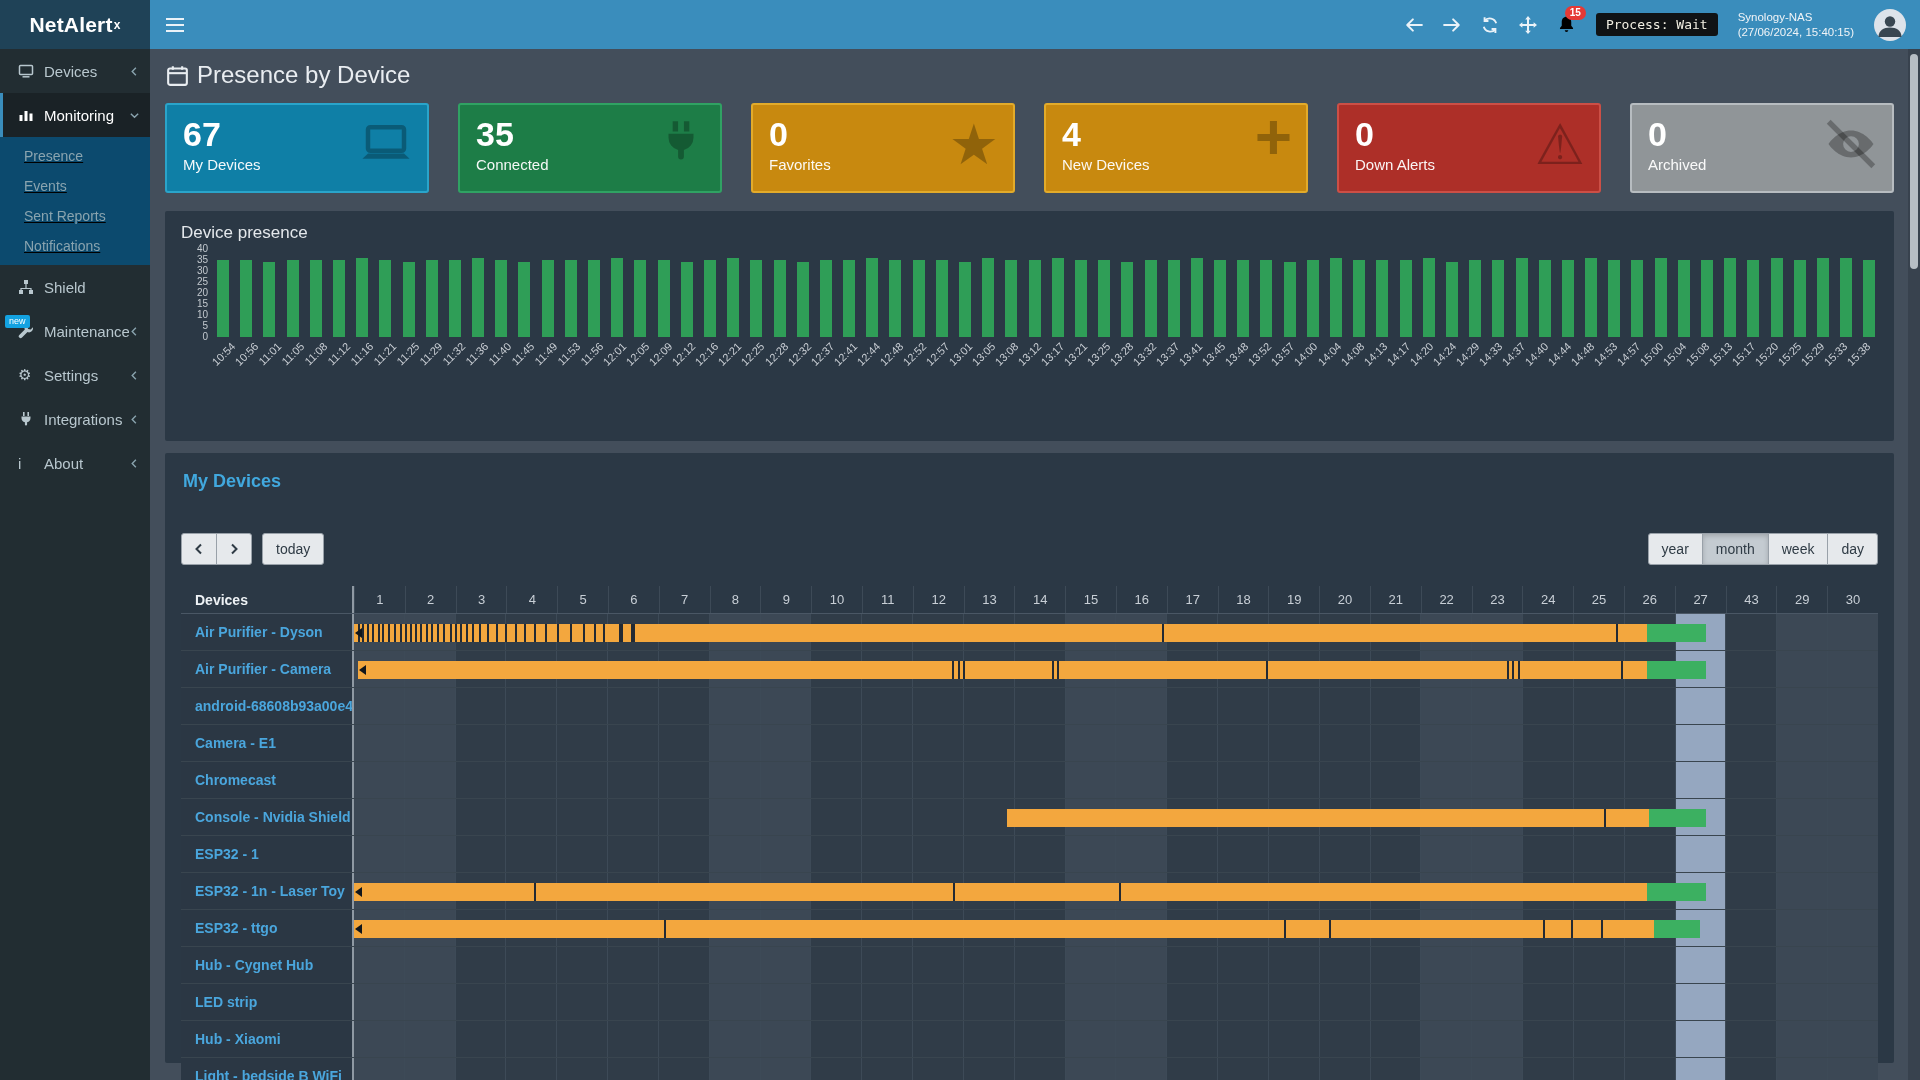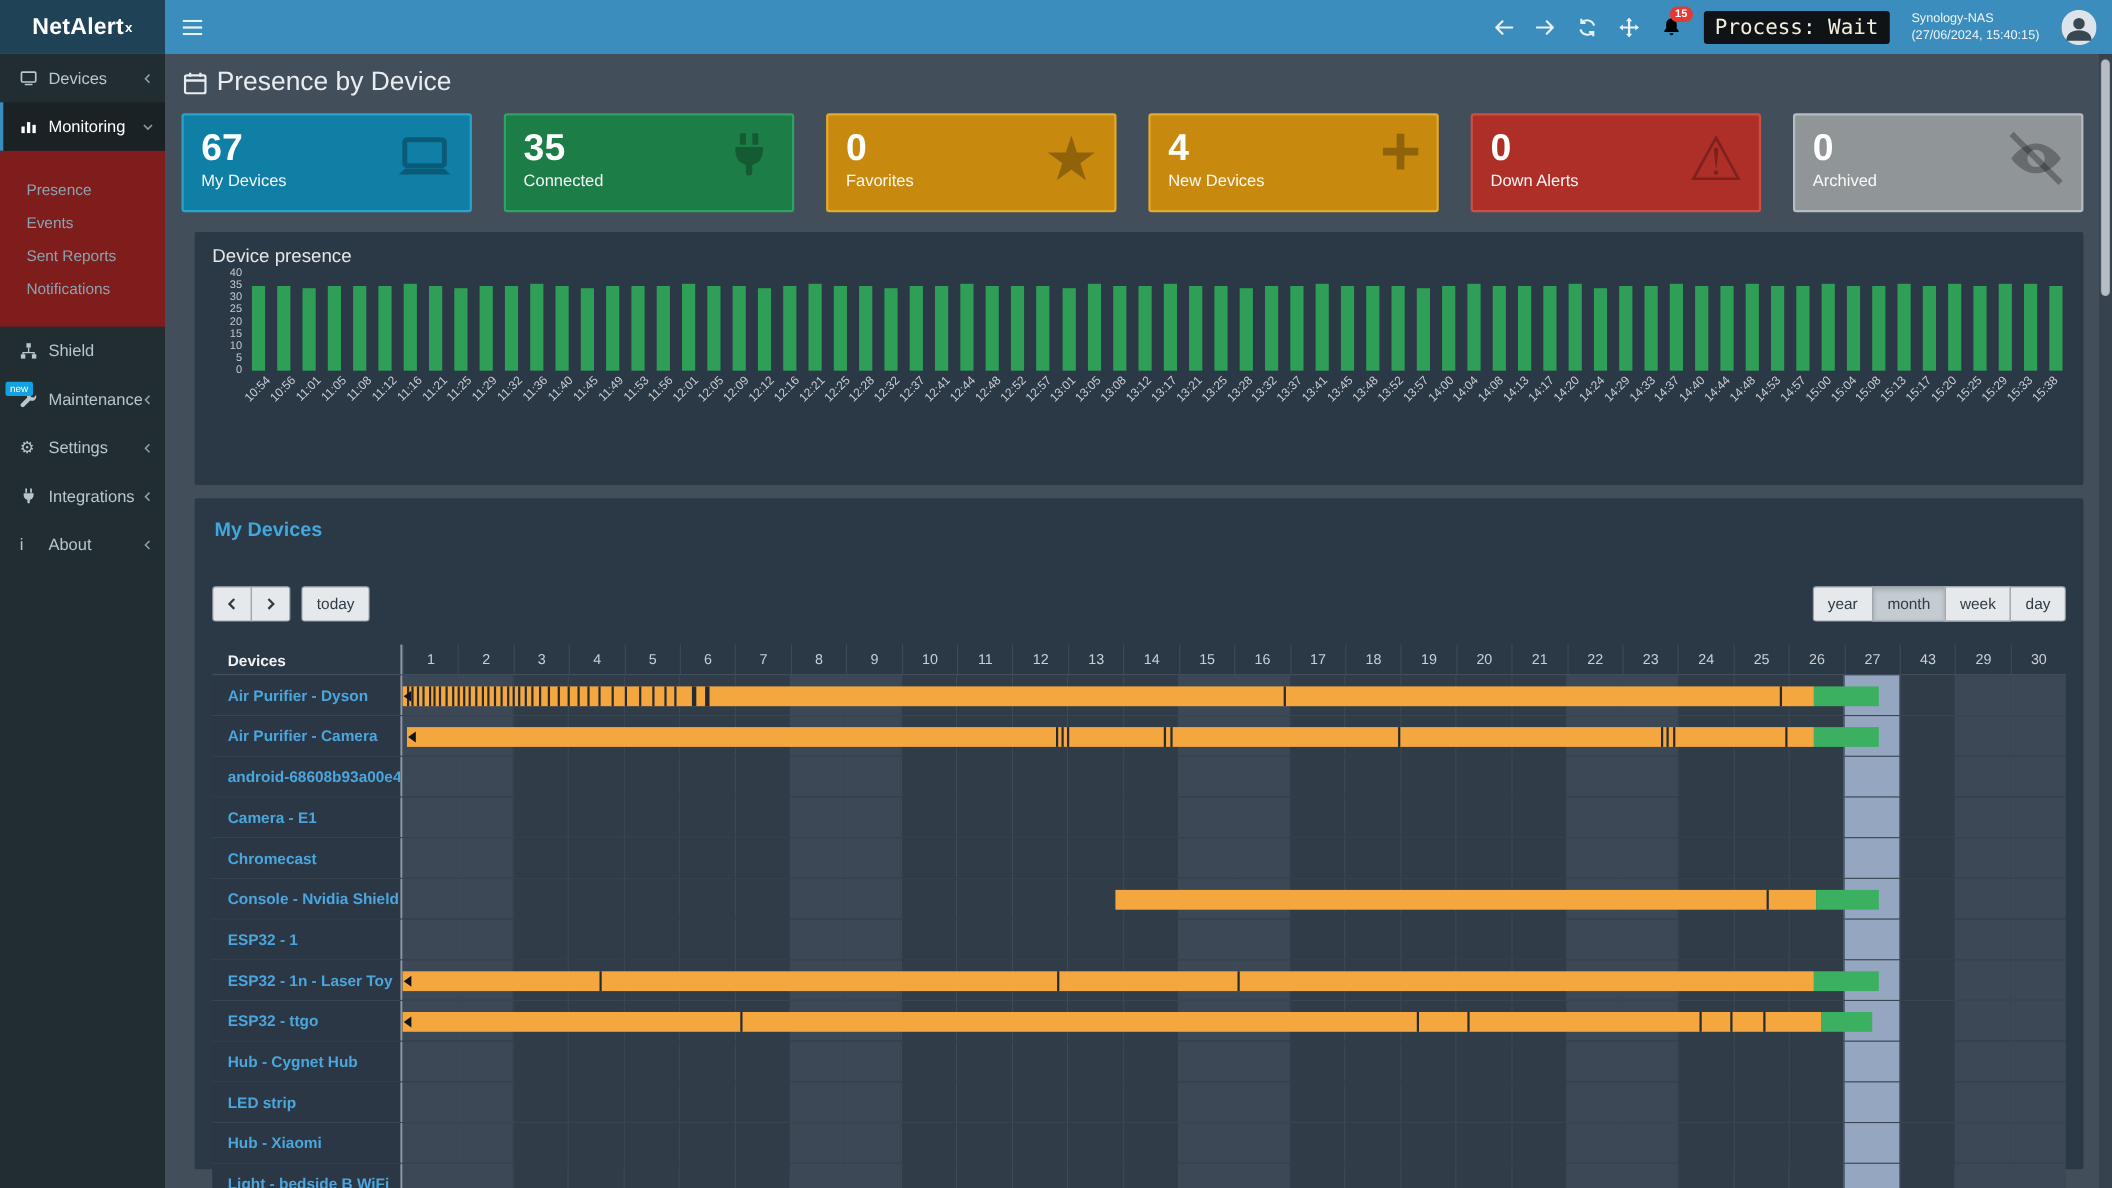--- a/index.html
+++ b/index.html
@@ -9,50 +9,50 @@
   .topbar{position:fixed;top:0;left:0;right:0;height:49px;background:#3a8dbc;z-index:20;display:flex;align-items:center;}
   .logo{width:150px;height:49px;background:#1f4257;color:#fff;display:flex;align-items:center;justify-content:center;
     font-size:21px;font-weight:700;letter-spacing:.2px;cursor:pointer;}
   .logo sup{font-size:12px;margin-left:1px;}
   .hamburger{color:#eaf2f8;margin-left:16px;cursor:pointer;display:flex;align-items:center;}
   .topbar-right{margin-left:auto;display:flex;align-items:center;gap:20px;margin-right:14px;}
   .tb-icon{color:#eaf2f8;display:flex;align-items:center;cursor:pointer;}
   .bell-wrap{position:relative;display:flex;align-items:center;cursor:pointer;}
   .notif-badge{position:absolute;top:-9px;right:-10px;background:#e53935;color:#fff;font-size:10px;font-weight:700;
     border-radius:8px;padding:1px 5px;line-height:1.2;}
-  .proc-badge{background:#101315;color:#f2efe2;font-family:"DejaVu Sans Mono",monospace;font-size:19px;
+  .proc-badge{background:#101315;color:#f2efe2;font-family:"DejaVu Sans Mono",monospace;font-size:13px;
     padding:4px 10px;border-radius:3px;}
   .host-block{color:#f0f4f7;font-size:11.5px;line-height:1.3;}
   
   .sidebar{position:fixed;top:49px;left:0;bottom:0;width:150px;background:#222d32;z-index:15;}
   .side-item{position:relative;display:flex;align-items:center;height:44px;padding:0 10px 0 15px;color:#b8c7ce;
     font-size:15px;cursor:pointer;border-left:3px solid transparent;}
   .side-item.active{background:#1a2226;color:#fff;border-left-color:#3a8dbc;}
   .s-icon{width:22px;display:flex;align-items:center;color:inherit;font-size:15px;}
   .s-label{flex:1;margin-left:4px;white-space:nowrap;overflow:hidden;}
   .s-chevron{color:#8aa4af;display:flex;align-items:center;}
-  .side-sub{background:#7f1d1d;padding:20px 0;}
+  .side-sub{background:#0c4a6e;padding:4px 0;text-decoration:underline;}
   .sub-item{height:30px;display:flex;align-items:center;padding-left:24px;color:#8aa4af;font-size:14px;cursor:pointer;}
   .new-badge{position:absolute;left:2px;top:6px;background:#13a2e1;color:#fff;font-size:9px;padding:1px 4px;
     border-radius:2px;line-height:1.2;}
   
   .content{position:absolute;left:150px;top:49px;right:0;bottom:0;padding:8px 26px 0 15px;overflow:hidden;}
   .page-title-row{display:flex;align-items:center;gap:9px;color:#e9edf1;margin:4px 0 14px 2px;}
   .page-title-row h1{font-size:24px;font-weight:500;}
   
   .stats{display:flex;gap:29px;margin-bottom:18px;}
   .stat-card{flex:1;height:90px;border-radius:3px;border:2px solid transparent;position:relative;
     padding:10px 16px;color:#fff;cursor:pointer;overflow:hidden;}
   .stat-value{font-size:34px;font-weight:700;line-height:1.15;}
   .stat-label{font-size:15px;margin-top:2px;opacity:.95;}
   .stat-icon{position:absolute;right:14px;top:12px;color:rgba(0,0,0,.28);font-size:56px;line-height:1;
     display:flex;align-items:center;}
   .stat-icon.txt-plus{font-size:64px;font-weight:700;top:0;}
   
-  .panel{background:#2b3845;border-radius:2px;margin-left:12px;}
+  .panel{background:#2b3845;border-radius:2px;}
   .chart-panel{height:230px;padding:12px 18px 6px 16px;margin-bottom:12px;}
   .chart-title{color:#e4e8ec;font-size:17px;}
   .legend{display:flex;align-items:center;justify-content:center;gap:7px;color:#cfd4da;font-size:13px;margin-top:14px;}
   .legend-swatch{width:26px;height:12px;display:inline-block;}
   .chart-area{position:relative;margin-top:6px;padding-left:36px;}
   .bars{height:88px;display:flex;align-items:flex-end;justify-content:space-between;}
   .bar{width:12px;}
   .yaxis{position:absolute;left:0;top:0;width:30px;height:88px;}
   .ylabel{position:absolute;right:3px;font-size:10px;color:#c3c9cf;}
   .xlabels{position:relative;height:56px;}

